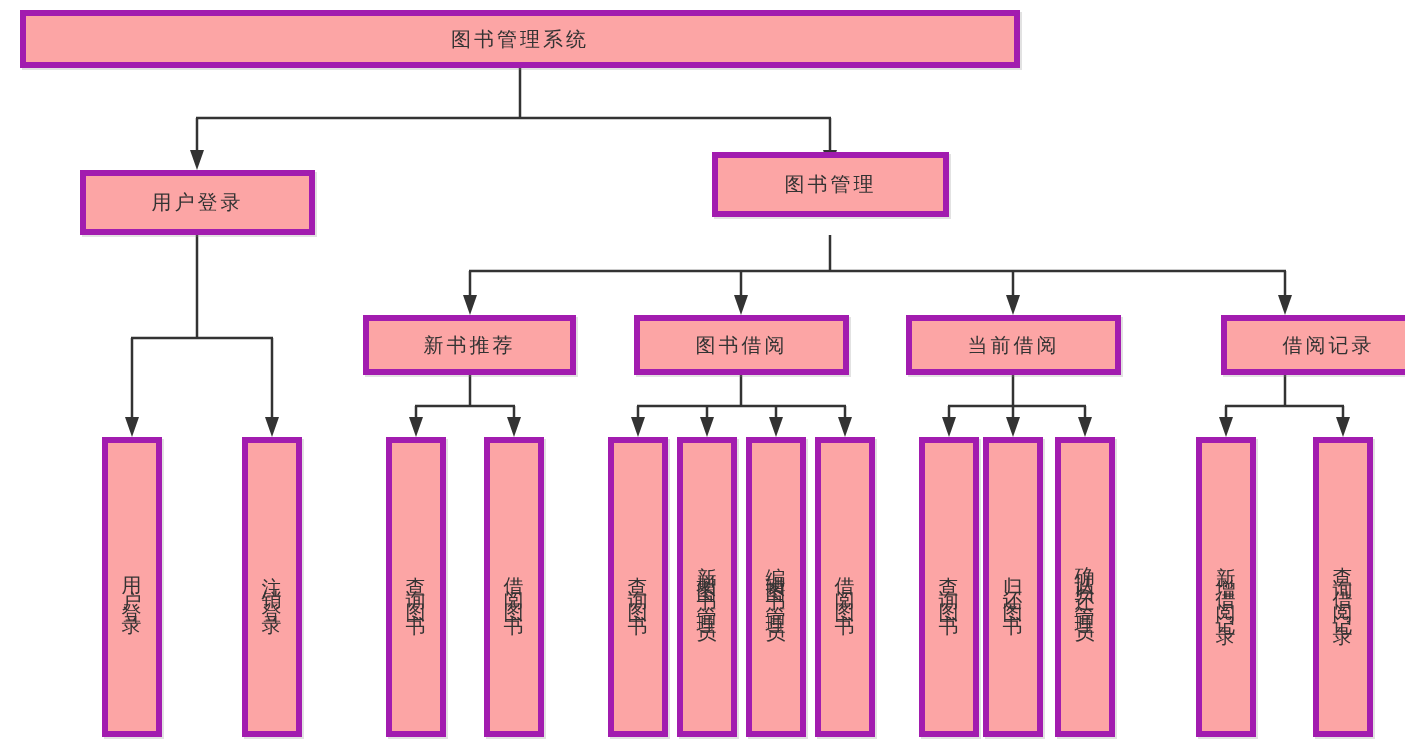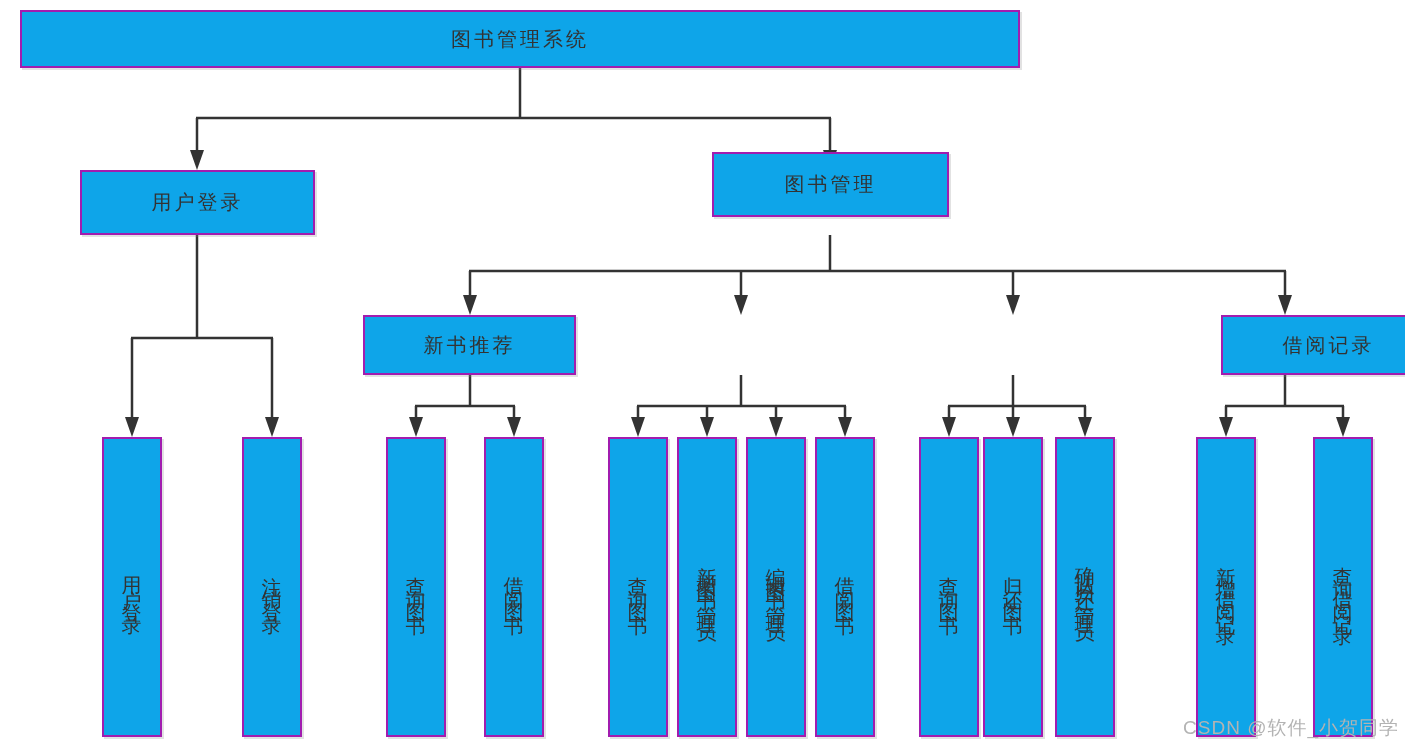--- a/index.html
+++ b/index.html
@@ -2,22 +2,22 @@
 <html><head>
 <meta charset="utf-8">
 <style>
   html,body{margin:0;padding:0;background:#ffffff;}
   .stage{
     position:relative;width:1405px;height:747px;background:#ffffff;
     font-family:"Liberation Sans","DejaVu Sans",sans-serif;color:#333333;overflow:hidden;
   }
   svg.wires{position:absolute;left:0;top:0;z-index:1;}
   .node{
-    position:absolute;z-index:2;background:#0ea5e9;
-    border:2px solid #a21caf;box-sizing:border-box;
+    position:absolute;z-index:2;background:#fca5a5;
+    border:6px solid #a21caf;box-sizing:border-box;
     display:flex;align-items:center;justify-content:center;
     box-shadow:2px 2px 0 rgba(140,140,140,0.25);
   }
   .hbox{font-size:20px;letter-spacing:3px;}
   .vbox{top:437px;width:60px;height:300px;}
   .vlbl{
     writing-mode:vertical-rl;text-orientation:mixed;
     font-size:20px;line-height:1;letter-spacing:13px;white-space:nowrap;
   }
   .vbox.long .vlbl{letter-spacing:8px;}
@@ -105,20 +105,26 @@
   <div class="node hbox" style="left:80px;top:170px;width:235px;height:65px">
     <span>用户登录</span>
   </div>
   <div class="node hbox" style="left:712px;top:152px;width:237px;height:65px">
     <span>图书管理</span>
   </div>
 
   <div class="node hbox" style="left:363px;top:315px;width:213px;height:60px">
     <span>新书推荐</span>
   </div>
+  <div class="node hbox" style="left:634px;top:315px;width:215px;height:60px">
+    <span>图书借阅</span>
+  </div>
+  <div class="node hbox" style="left:906px;top:315px;width:215px;height:60px">
+    <span>当前借阅</span>
+  </div>
   <div class="node hbox" style="left:1221px;top:315px;width:215px;height:60px">
     <span>借阅记录</span>
   </div>
 
   <div class="node vbox" style="left:102px">
     <span class="vlbl">用户登录</span>
   </div>
   <div class="node vbox" style="left:242px">
     <span class="vlbl">注销登录</span>
   </div>
@@ -153,15 +159,14 @@
     <span class="vlbl">确认归还（管理员）</span>
   </div>
 
   <div class="node vbox mid" style="left:1196px">
     <span class="vlbl">新增借阅记录</span>
   </div>
   <div class="node vbox mid" style="left:1313px">
     <span class="vlbl">查询借阅记录</span>
   </div>
 
-  <div class="watermark">CSDN @软件_小贺同学</div>
 
 </div>
 
 </body></html>

